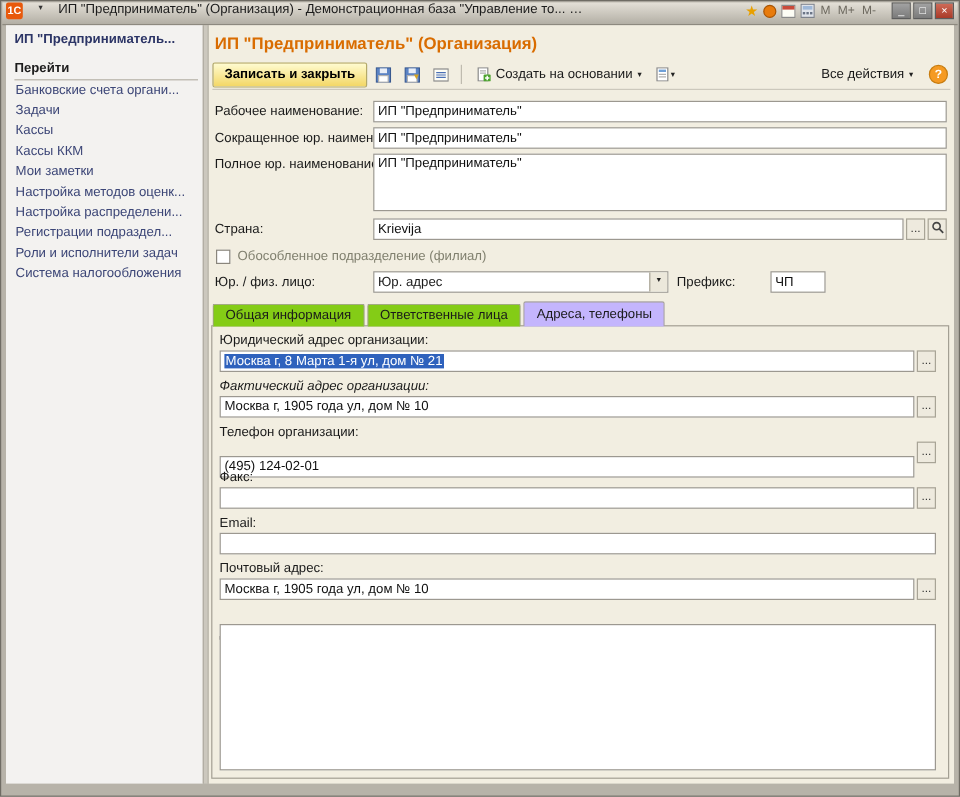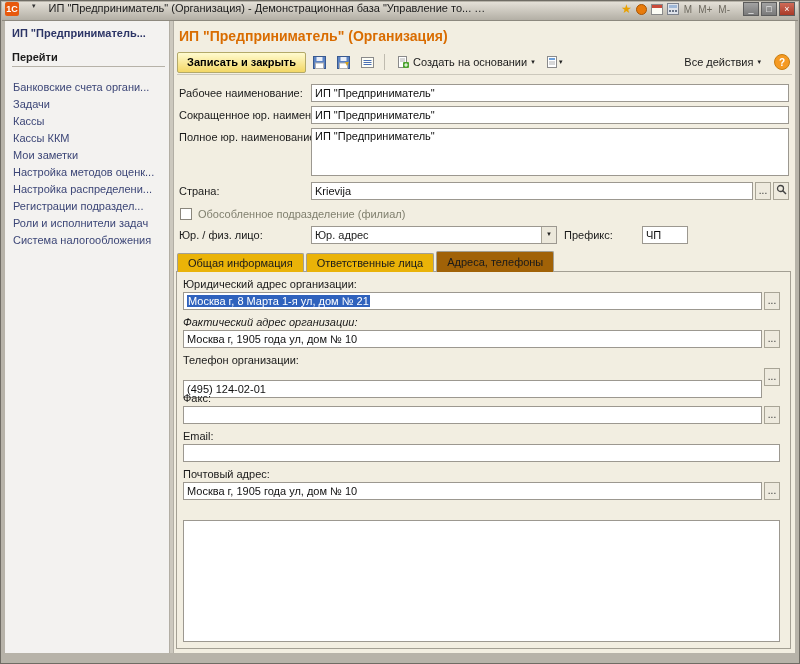--- a/index.html
+++ b/index.html
@@ -25,21 +25,21 @@
   .win-btn { width:16px; height:14px; background:linear-gradient(#a2a2a2,#7a7a7a); border:1px solid #5c5c5c;
              color:#fff; font-size:9px; line-height:12px; text-align:center; cursor:pointer; }
   .win-btn.close { background:linear-gradient(#cf6b58,#a93a28); }
 
   
   .client { position:absolute; top:20px; left:4px; right:4px; bottom:10px; display:flex; }
 
   
   .sidebar { width:164px; background:#f3f2f0; padding:6px 4px 0 7px; overflow:hidden; flex:0 0 auto; }
   .sb-title { font-weight:bold; color:#2c3566; white-space:nowrap; overflow:hidden; margin-bottom:12px; }
-  .sb-nav-header { font-weight:bold; color:#1c1c1c; border-bottom:1px solid #b6b2a8; padding-bottom:3px; margin-bottom:12px; }
+  .sb-nav-header { font-weight:bold; color:#1c1c1c; border-bottom:1px solid #b6b2a8; padding-bottom:3px; margin-bottom:0; }
   .sb-item { color:#3c4677; padding:2px 0 2px 1px; white-space:nowrap; overflow:hidden; cursor:pointer; line-height:13px; }
   .splitter { width:5px; background:#ccc8be; border-left:1px solid #b2aea4; border-right:1px solid #b2aea4; cursor:col-resize; flex:0 0 auto; }
 
   
   .main { flex:1 1 auto; position:relative; background:#f2eee1; overflow:hidden; }
   .heading { position:absolute; left:5px; top:7px; font-size:14px; font-weight:bold; color:#d96c00; white-space:nowrap; }
 
   .toolbar { position:absolute; left:3px; top:29px; right:3px; height:25px; display:flex; align-items:center;
              gap:3px; border-bottom:1px solid #ccc8bc; }
   .btn-primary { background:linear-gradient(#fffbd0,#f3d765); border:1px solid #b3a969; border-radius:2px;
@@ -67,23 +67,23 @@
 
   .checkbox { position:absolute; left:6px; top:187px; width:12px; height:12px; background:#fff; border:1px solid #8a867c; cursor:pointer; }
   .checkbox-label { position:absolute; left:24px; top:187px; color:#81806f; white-space:nowrap; }
 
   .combo { position:absolute; left:137px; top:205px; width:246px; height:18px; background:#fff; border:1px solid #9c9890; cursor:pointer; }
   .combo-value { position:absolute; left:3px; top:2px; }
   .combo-btn { position:absolute; right:0; top:0; width:15px; height:16px; background:#ece8db; border-left:1px solid #a8a496;
                font-size:6px; text-align:center; line-height:15px; color:#222; }
 
   .tabs { position:absolute; left:3px; top:230px; height:21px; display:flex; align-items:flex-end; gap:2px; z-index:2; }
-  .tab { background:#eab308; border:1px solid #a39f93; border-bottom:none; padding:0 10px; height:19px; line-height:18px;
+  .tab { background:#84cc16; border:1px solid #a39f93; border-bottom:none; padding:0 10px; height:19px; line-height:18px;
          border-radius:2px 2px 0 0; cursor:pointer; white-space:nowrap; }
-  .tab.active { background:#a16207; height:21px; line-height:20px; z-index:3; position:relative; }
+  .tab.active { background:#c4b5fd; height:21px; line-height:20px; z-index:3; position:relative; }
 
   .panel { position:absolute; left:2px; right:4px; top:250px; bottom:4px; border:1px solid #a39f93; background:#f2eee1; z-index:1; }
   .p-lbl { position:absolute; left:6px; color:#1a1a1a; white-space:nowrap; }
 </style>
 </head>
 <body>
 
 <div class="window">
 
   <div class="titlebar">

